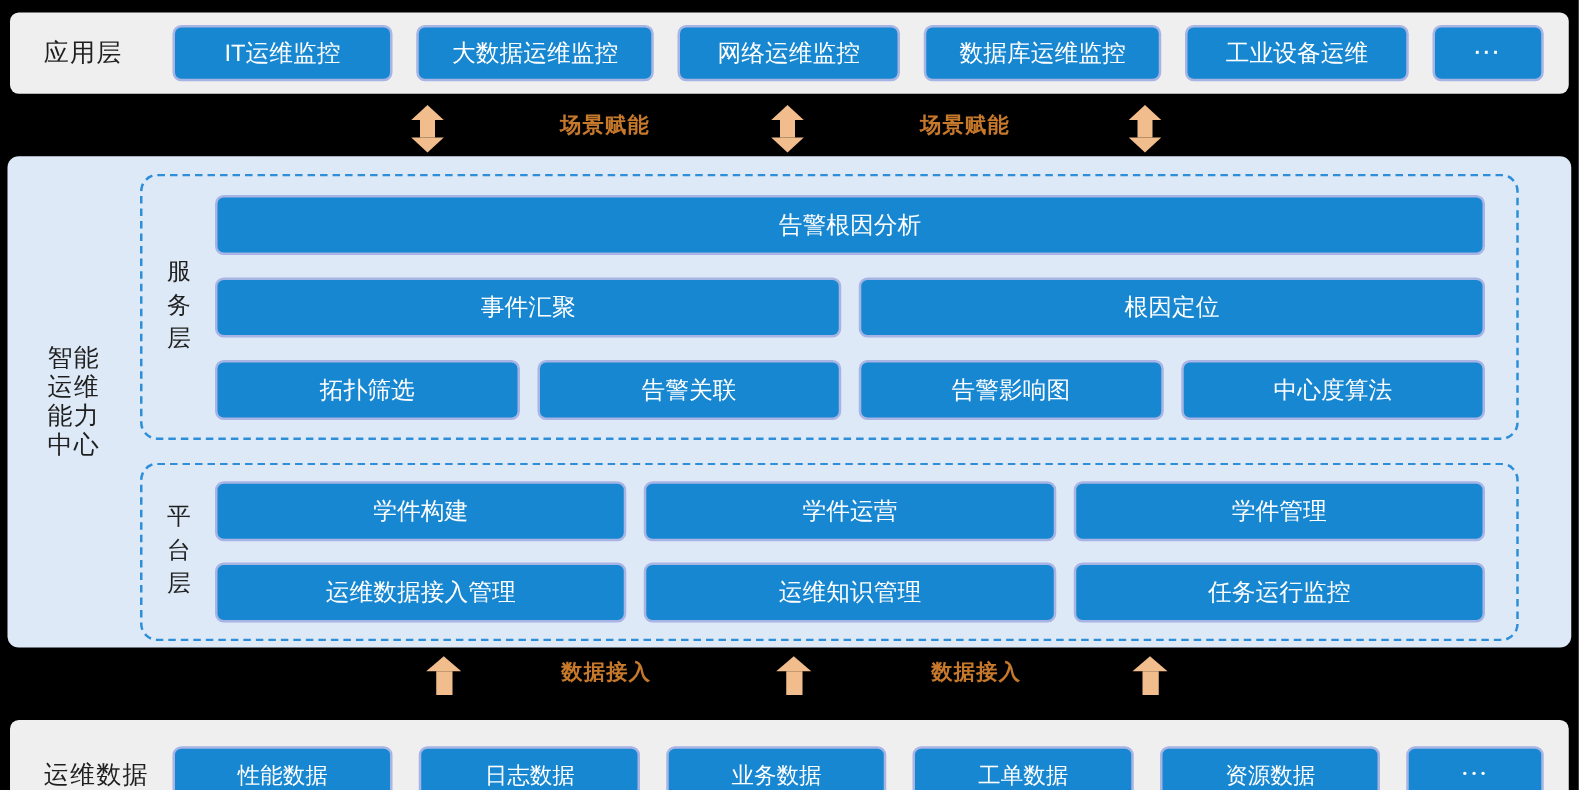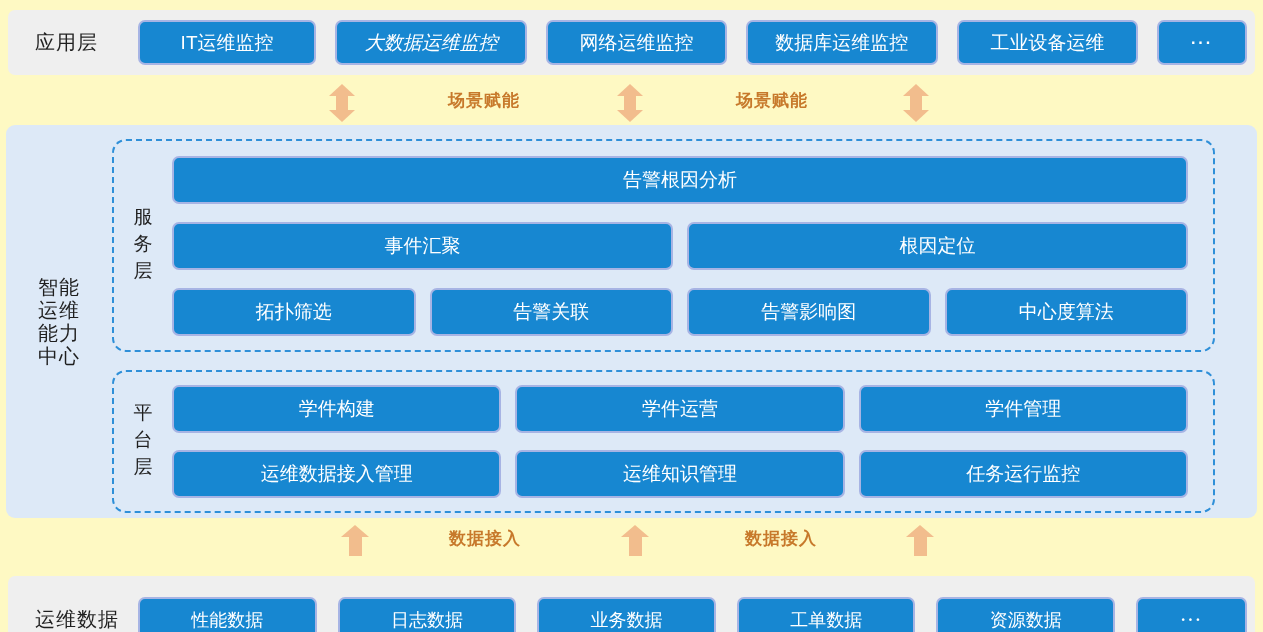--- a/index.html
+++ b/index.html
@@ -7,38 +7,38 @@
     --box-border:#a7b4e4;
     --band-gray:#efefef;
     --center-bg:#dde9f7;
     --dash:#2e8fd8;
     --arrow:#f2bd8d;
     --orange-text:#c7792b;
     --ink:#1f1f1f;
   }
   *{box-sizing:border-box;margin:0;padding:0;}
   body{background:#ffffff;font-family:"Liberation Sans","DejaVu Sans",sans-serif;}
-  .page{position:relative;width:1263px;height:632px;background:#fef9c3;overflow:hidden;}
+  .page{position:relative;width:1263px;height:632px;background:#000000;overflow:hidden;}
 
   
   .band{position:absolute;left:8px;width:1247px;background:var(--band-gray);
         border-radius:7px;display:flex;align-items:center;}
   .band-top{top:10px;height:65px;}
   .band-bottom{top:576px;height:87px;}
   .band-label{width:130px;padding-left:27px;font-size:20px;color:var(--ink);
               letter-spacing:1px;white-space:nowrap;}
-  .band-boxes{flex:1;display:flex;align-items:flex-start;margin-right:8px;}
+  .band-boxes{flex:1;display:flex;align-items:flex-start;margin-right:20px;}
   .band-top .band-boxes{gap:19px;}
   .band-bottom .band-boxes{gap:21px;font-family:Liberation Serif, serif;}
 
   .box{height:45px;background:var(--box-blue);border:2px solid var(--box-border);
        border-radius:7px;color:#ffffff;display:flex;align-items:center;
        justify-content:center;font-size:19px;white-space:nowrap;}
   .band-top .box:nth-child(1){flex:172 0 0;}
-  .band-top .box:nth-child(2){flex:186 0 0;font-style:italic;}
+  .band-top .box:nth-child(2){flex:186 0 0;}
   .band-top .box:nth-child(3){flex:174 0 0;}
   .band-top .box:nth-child(4){flex:186 0 0;}
   .band-top .box:nth-child(5){flex:175 0 0;}
   .band-top .box:nth-child(6){flex:85 0 0;}
   .band-bottom .box{flex:142 0 0;font-size:18px;}
   .band-bottom .box:last-child{flex:87 0 0;}
   .box.ellipsis{font-size:16px;letter-spacing:2px;font-weight:bold;}
 
   
   .arrow-zone{position:absolute;left:0;width:1263px;}

